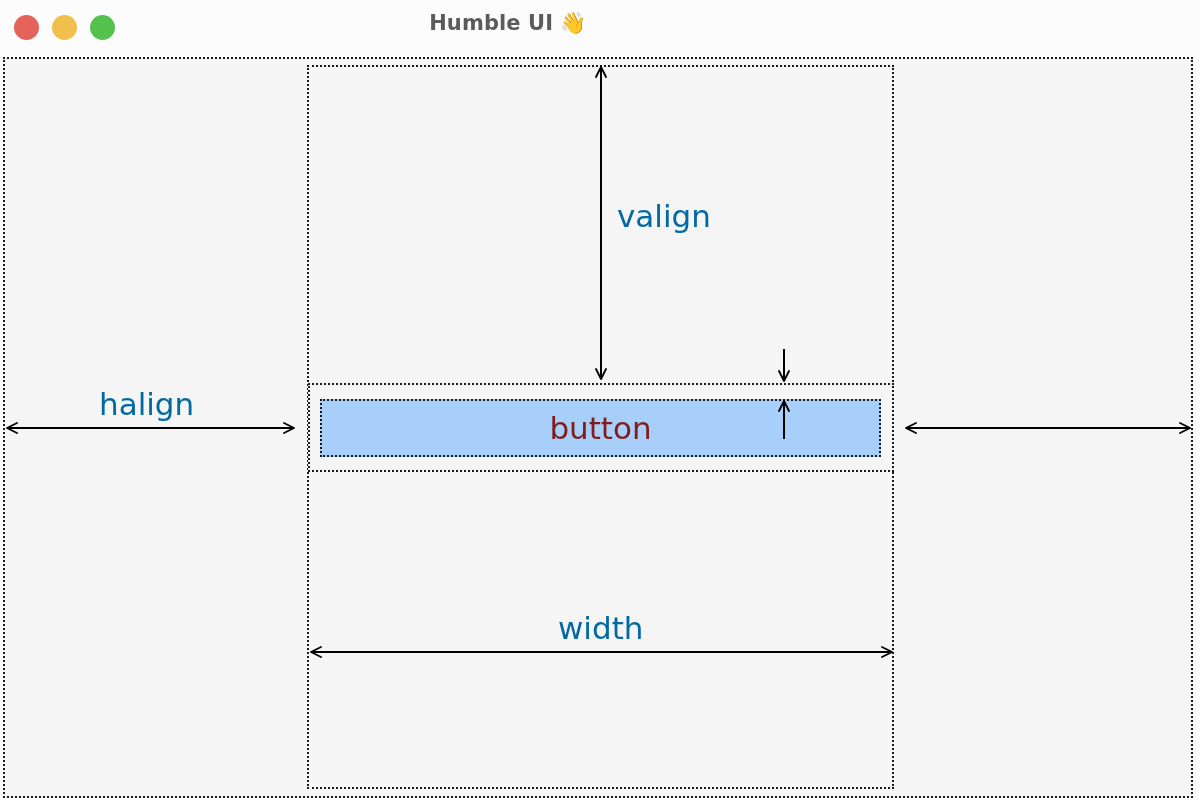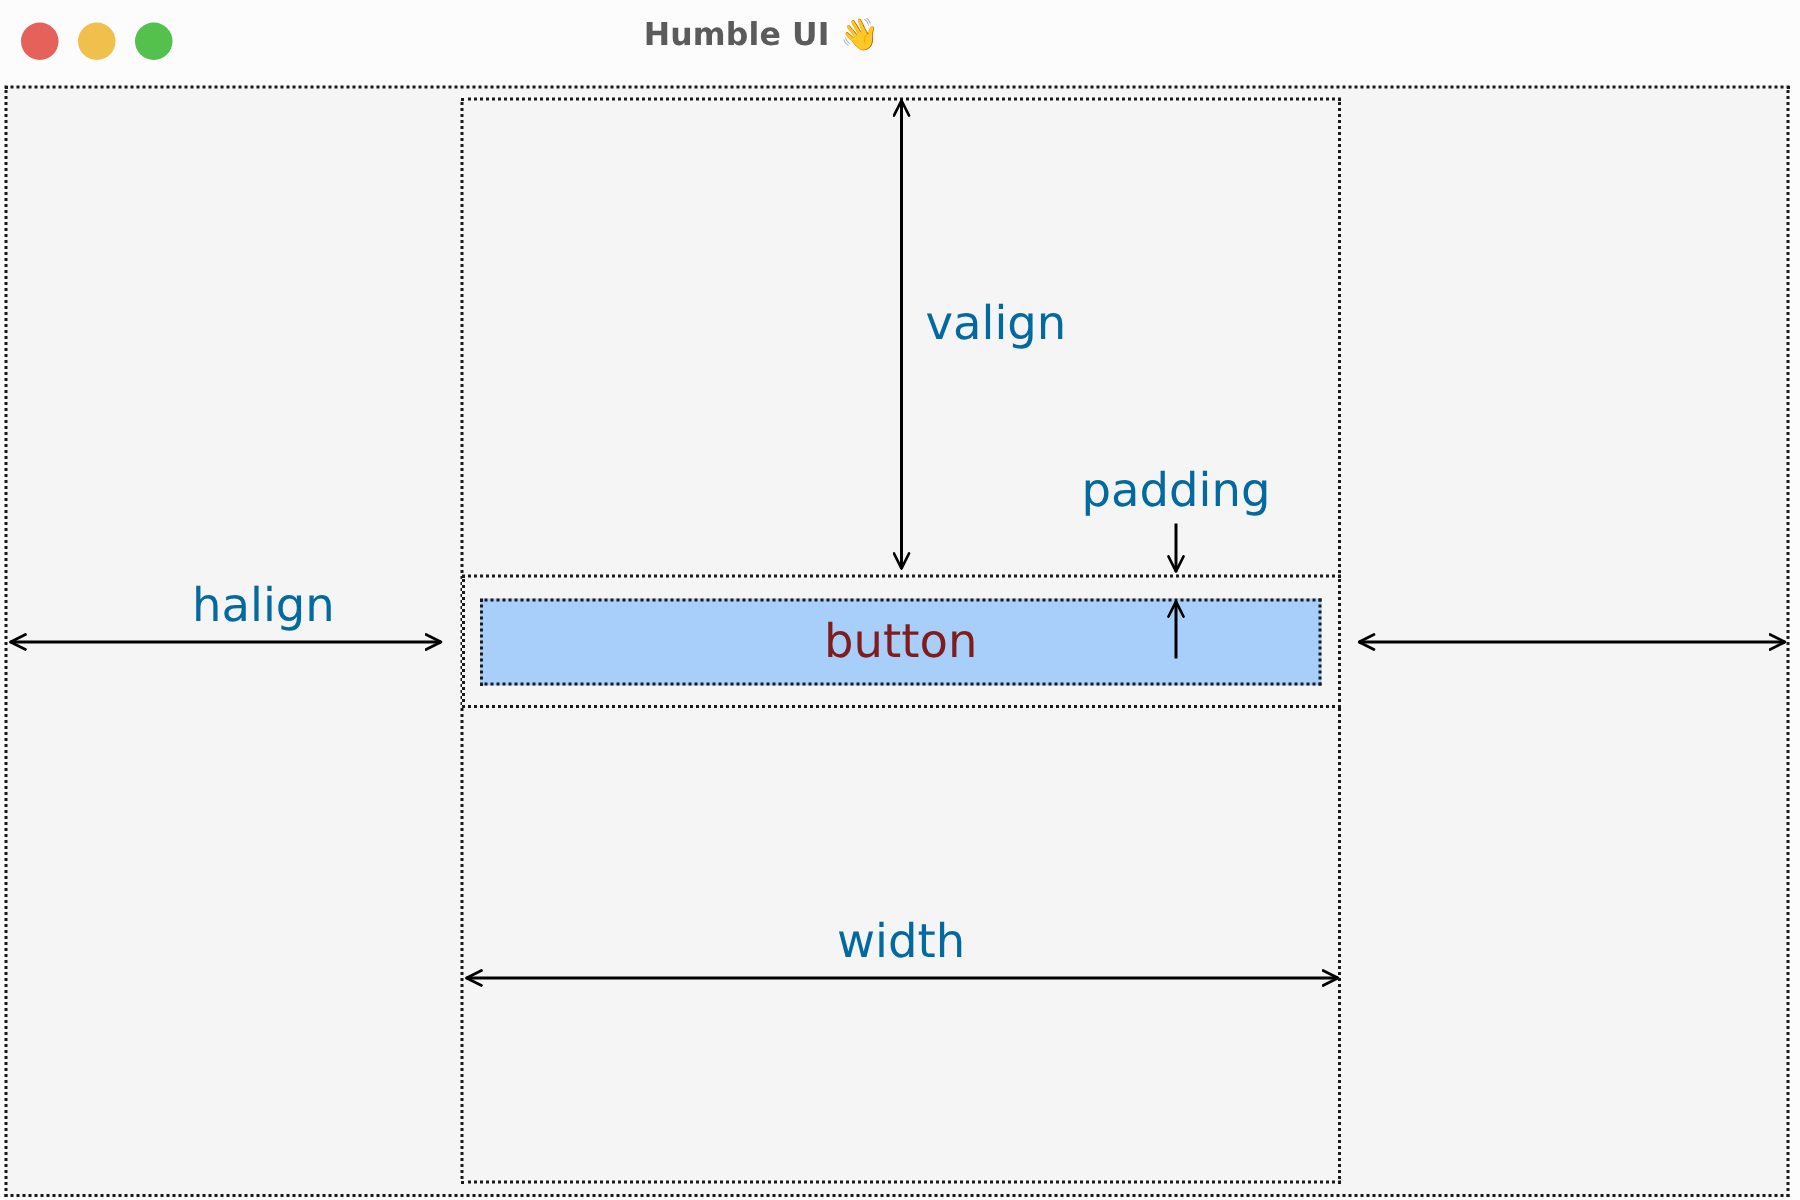--- a/index.html
+++ b/index.html
@@ -97,21 +97,21 @@
   
   .label {
     position: absolute;
     font-size: 31px;
     color: #0369a1;
     white-space: nowrap;
     line-height: 1;
   }
   #label-valign  { left: 617px; top: 201px; }
   #label-padding { left: 721px; top: 312px; }
-  #label-halign  { left: 99px;  top: 389px; margin-left: 29px; }
+  #label-halign  { left: 99px;  top: 389px; }
   #label-width   { left: 558px; top: 613px; text-align: center; }
 
   
   #arrows {
     position: absolute;
     left: 0; top: 0;
     width: 1200px; height: 800px;
     pointer-events: none;
   }
 </style>
@@ -139,21 +139,20 @@
 
   <div id="width-box" style="background: rgb(245, 245, 245); border-color: rgb(26, 26, 26);"></div>
 
   <div id="padding-box" style="background: rgb(245, 245, 245); border-color: rgb(26, 26, 26);"></div>
 
   <div id="button" style="background: rgb(168, 207, 250); border-color: rgb(26, 26, 26);">
     <span>button</span>
   </div>
 
   <div class="label" id="label-valign">valign</div>
-  <div class="label" id="label-padding">padding</div>
   <div class="label" id="label-halign">halign</div>
   <div class="label" id="label-width">width</div>
 
   <svg id="arrows" viewBox="0 0 1200 800">
     <defs>
       <marker id="ah" viewBox="0 0 12 12" refX="11" refY="6" markerWidth="12" markerHeight="12" orient="auto-start-reverse" markerUnits="userSpaceOnUse">
         <path d="M 1 1 L 11 6 L 1 11" fill="none" stroke="#000" stroke-width="1.8" stroke-linecap="round" stroke-linejoin="round"></path>
       </marker>
     </defs>
 

